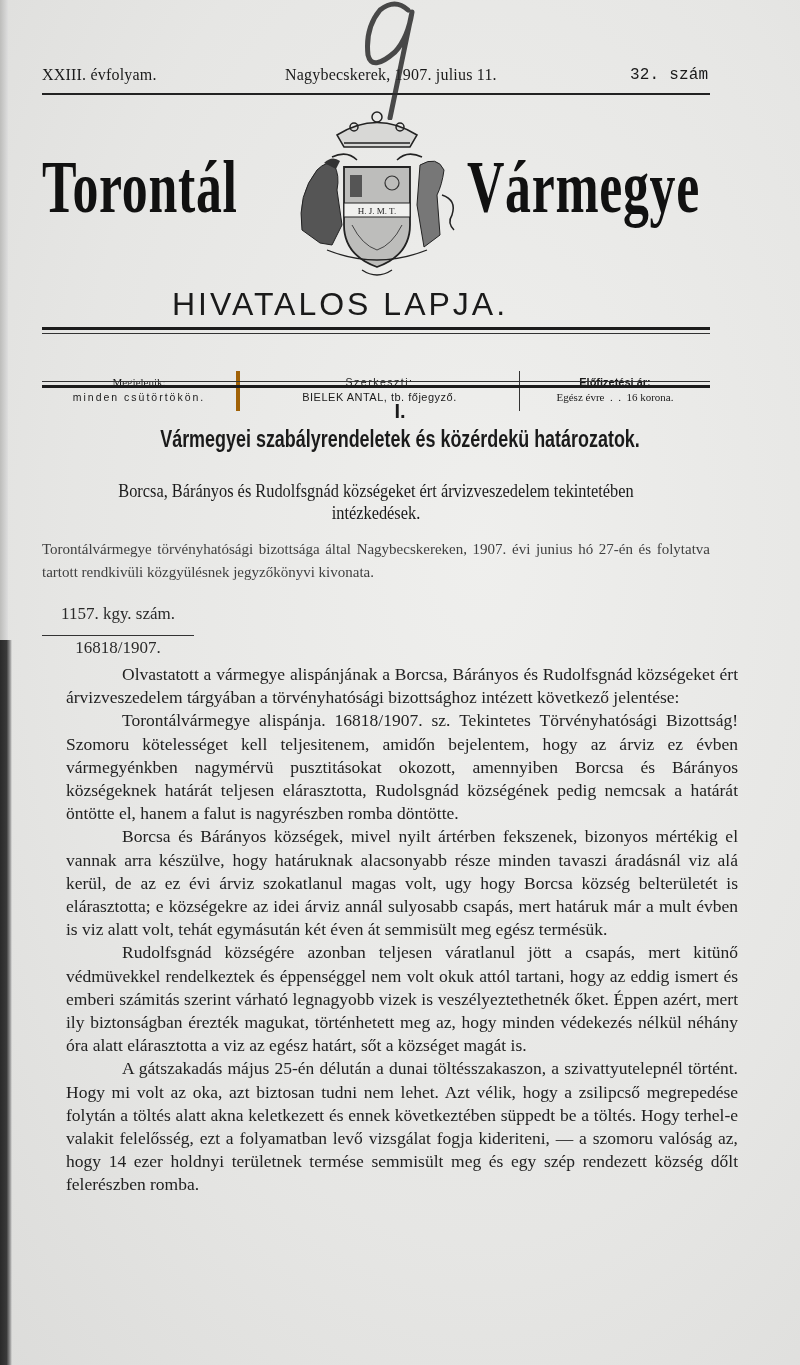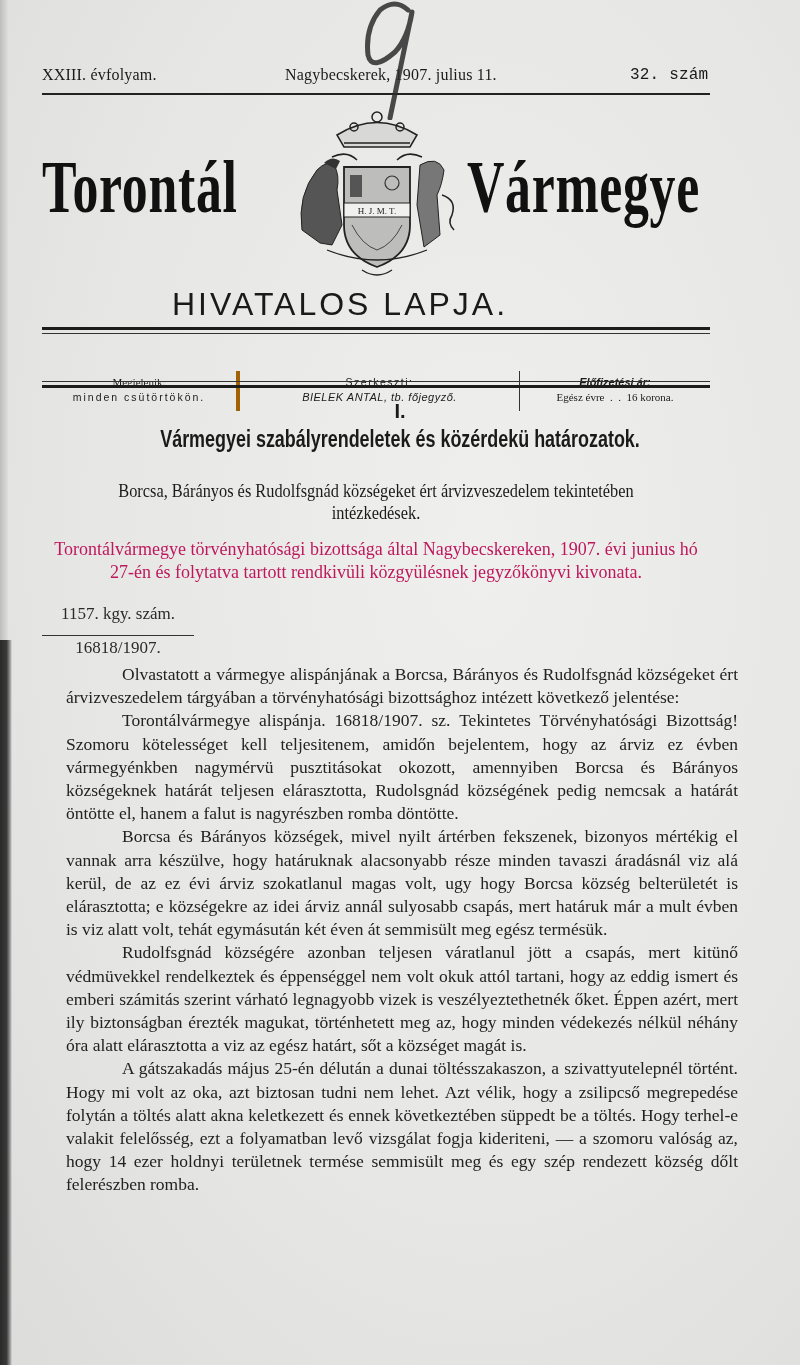--- a/index.html
+++ b/index.html
@@ -48,40 +48,40 @@
 
   
   .rule-thick { background: #1c1c1c; height: 3px; }
   .rule-thin { background: #333; height: 1px; }
   .info-box { left: 42px; top: 339px; width: 668px; height: 40px; margin-top: 32px; }
   .info-col { position: absolute; top: 0; height: 40px; text-align: center; font-size: 11px; line-height: 15px; padding-top: 4px; box-sizing: border-box; }
   .info-col.c1 { left: 0; width: 194px; }
   .info-col.c2 { left: 194px; width: 283px; border-left: 4px solid #a16207; }
   .info-col.c3 { left: 477px; width: 191px; border-left: 1px solid #333; }
   .sans-spaced { font-family: "Liberation Sans", sans-serif; letter-spacing: 2px; font-size: 10.5px; }
-  .sans-bold { font-family: "Liberation Sans", sans-serif; font-weight: bold; font-size: 11px; font-style: italic; }
+  .sans-bold { font-family: "Liberation Sans", sans-serif; font-weight: bold; font-size: 11px; }
 
   
   .roman { left: 0; width: 800px; top: 400px; text-align: center; font-family: "Liberation Sans", sans-serif; font-weight: bold; font-size: 20px; }
   .section-title {
     left: 0; width: 800px; top: 426px; text-align: center;
     font-family: "Liberation Sans", sans-serif; font-weight: bold; font-size: 23px;
     transform: scaleX(0.78); transform-origin: center top;
   }
   .article-title {
     left: 42px; width: 668px; top: 480px; text-align: center;
     font-family: "Liberation Serif", serif; font-size: 19px; line-height: 22px;
     transform: scaleX(0.86); transform-origin: center top;
   }
 
   .body-text {
     font-family: "Liberation Serif", serif; font-size: 17.5px; line-height: 23.2px;
     color: #222; text-align: justify;
   }
-  .intro { left: 42px; top: 538px; width: 668px; text-align: center; font-size: 18px; line-height: 23px; color: #be185d; }
+  .intro { left: 42px; top: 538px; width: 668px; font-size: 15px; line-height: 23px; color: #404040; }
 
   .ref-num { left: 42px; top: 604px; width: 152px; font-size: 17px; color: #2a2a2a; }
   .ref-line1 { text-align: center; padding-bottom: 11px; border-bottom: 1px solid #333; }
   .ref-line2 { text-align: center; padding-top: 2px; }
 
   .paras { left: 42px; top: 663px; width: 672px; margin-left: 24px; }
   .paras p { margin: 0; text-indent: 56px; }
 </style>
 </head>
 <body>

